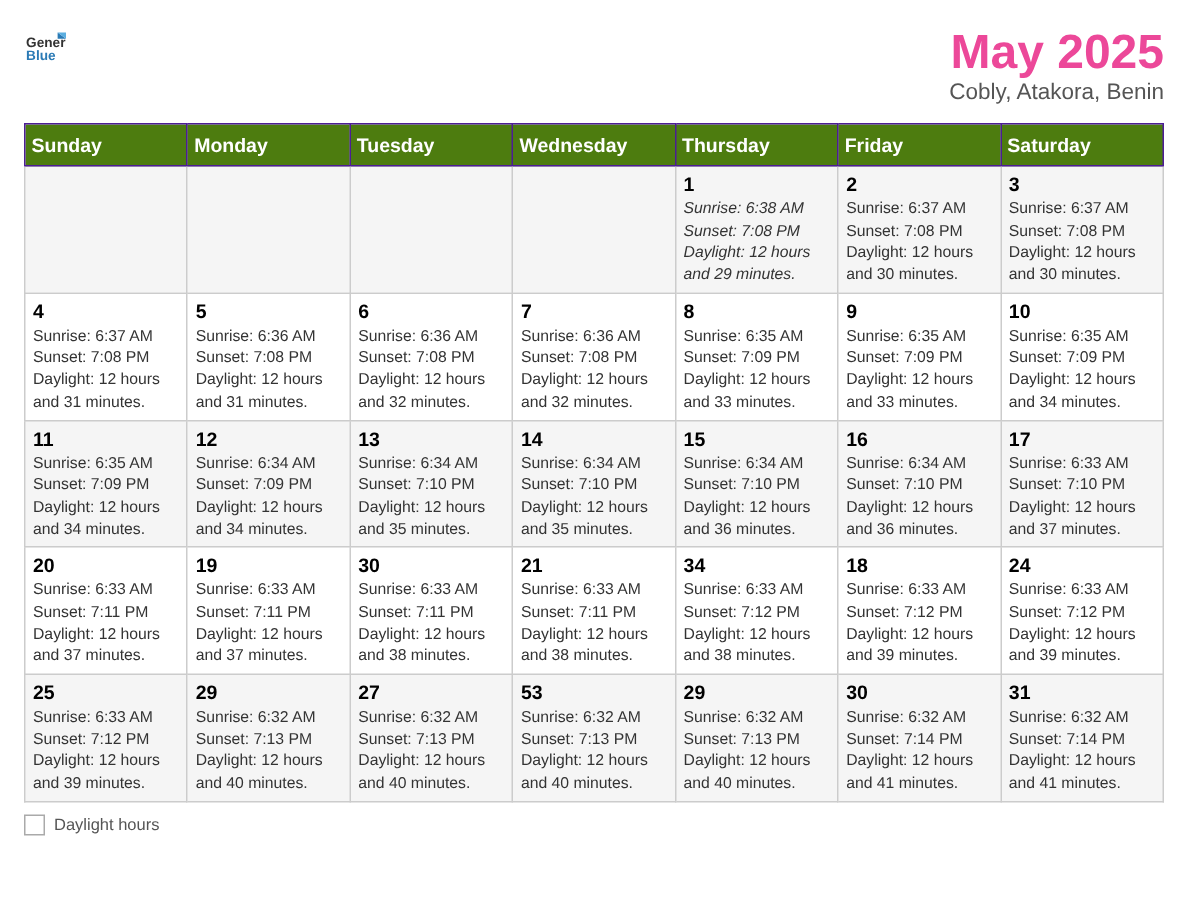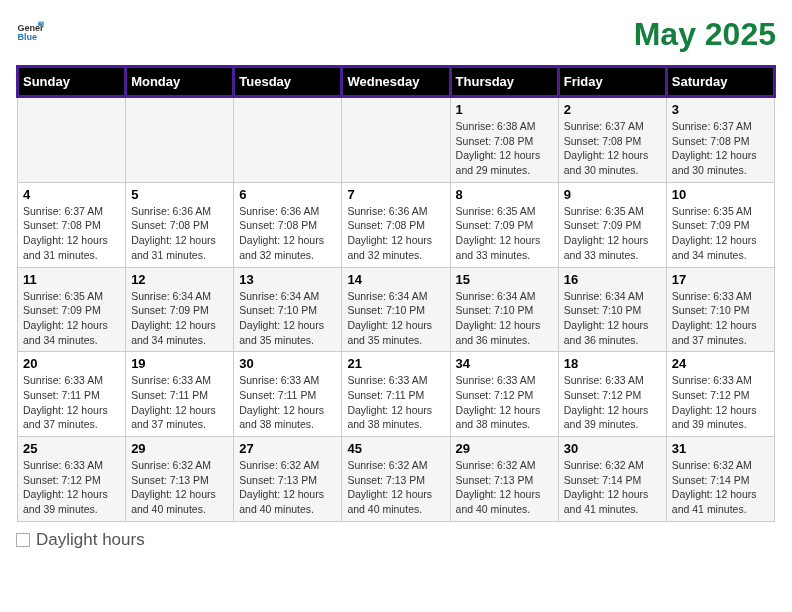--- a/index.html
+++ b/index.html
@@ -24,40 +24,40 @@
     .logo-icon {
       width: 28px;
       height: 28px;
     }
     .title-area {
       text-align: right;
     }
     .title-area h1 {
       font-size: 32px;
       font-weight: bold;
-      color: #15803d;
+      color: #ec4899;
     }
     .title-area h2 {
       font-size: 15px;
       color: #555;
       font-weight: normal;
     }
     table {
       width: 100%;
       border-collapse: collapse;
       font-size: 11px;
     }
     thead tr th {
-      background: #000000;
+      background: #4d7c0f;
       color: #fff;
       padding: 6px 4px;
       text-align: left;
       font-size: 13px;
       font-weight: bold;
-      border: 3px solid #4c1d95;
+      border: 1px solid #4c1d95;
     }
     tbody tr td {
       border: 1px solid #ccc;
       padding: 4px 5px;
       vertical-align: top;
       width: 108px;
       min-height: 80px;
       background: #fff;
     }
     tbody tr:nth-child(odd) td {
@@ -72,21 +72,21 @@
     .day-info {
       font-size: 10.5px;
       color: #333;
       line-height: 1.4;
     }
     .empty-cell {
       background: #f9f9f9;
     }
     .footer {
       margin-top: 8px;
-      font-size: 17px;
+      font-size: 11px;
       color: #555;
       display: flex;
       align-items: center;
       gap: 6px;
     }
     .footer-box {
       width: 14px;
       height: 14px;
       background: #fff;
       border: 1px solid #aaa;
@@ -100,20 +100,21 @@
   <div class="logo">
     <svg class="logo-icon" viewBox="0 0 40 40">
       <text x="2" y="22" font-size="13" font-weight="bold" fill="#333">General</text>
       <text x="2" y="34" font-size="13" font-weight="bold" fill="#2a7ab5">Blue</text>
       <polygon points="32,8 40,14 32,14" fill="#2a7ab5"></polygon>
       <polygon points="32,8 40,8 40,14" fill="#5baee0"></polygon>
     </svg>
   </div>
   <div class="title-area">
     <h1>May 2025</h1>
+    <h2>Cobly, Atakora, Benin</h2>
   </div>
 </div>
 
 <table>
   <thead>
     <tr>
     <th>Sunday</th>
         <th>Monday</th>
         <th>Tuesday</th>
         <th>Wednesday</th>
@@ -123,21 +124,21 @@
       </tr>
   </thead>
   <tbody id="calendar-body">
   <tr>
         <td class="empty-cell"></td>
         <td class="empty-cell"></td>
         <td class="empty-cell"></td>
         <td class="empty-cell"></td>
         <td>
           <span class="day-number">1</span>
-          <div class="day-info" style="white-space: pre-line;">Sunrise: 6:38 AM
+          <div class="day-info" style="white-space: pre-line; font-style: italic;">Sunrise: 6:38 AM
 Sunset: 7:08 PM
 Daylight: 12 hours and 29 minutes.</div>
         </td>
         <td>
           <span class="day-number">2</span>
           <div class="day-info" style="white-space: pre-line;">Sunrise: 6:37 AM
 Sunset: 7:08 PM
 Daylight: 12 hours and 30 minutes.</div>
         </td>
         <td>
@@ -292,21 +293,21 @@
 Sunset: 7:13 PM
 Daylight: 12 hours and 40 minutes.</div>
         </td>
         <td>
           <span class="day-number">27</span>
           <div class="day-info" style="white-space: pre-line;">Sunrise: 6:32 AM
 Sunset: 7:13 PM
 Daylight: 12 hours and 40 minutes.</div>
         </td>
         <td>
-          <span class="day-number">45</span>
+          <span class="day-number">53</span>
           <div class="day-info" style="white-space: pre-line;">Sunrise: 6:32 AM
 Sunset: 7:13 PM
 Daylight: 12 hours and 40 minutes.</div>
         </td>
         <td>
           <span class="day-number">29</span>
           <div class="day-info" style="white-space: pre-line;">Sunrise: 6:32 AM
 Sunset: 7:13 PM
 Daylight: 12 hours and 40 minutes.</div>
         </td>

